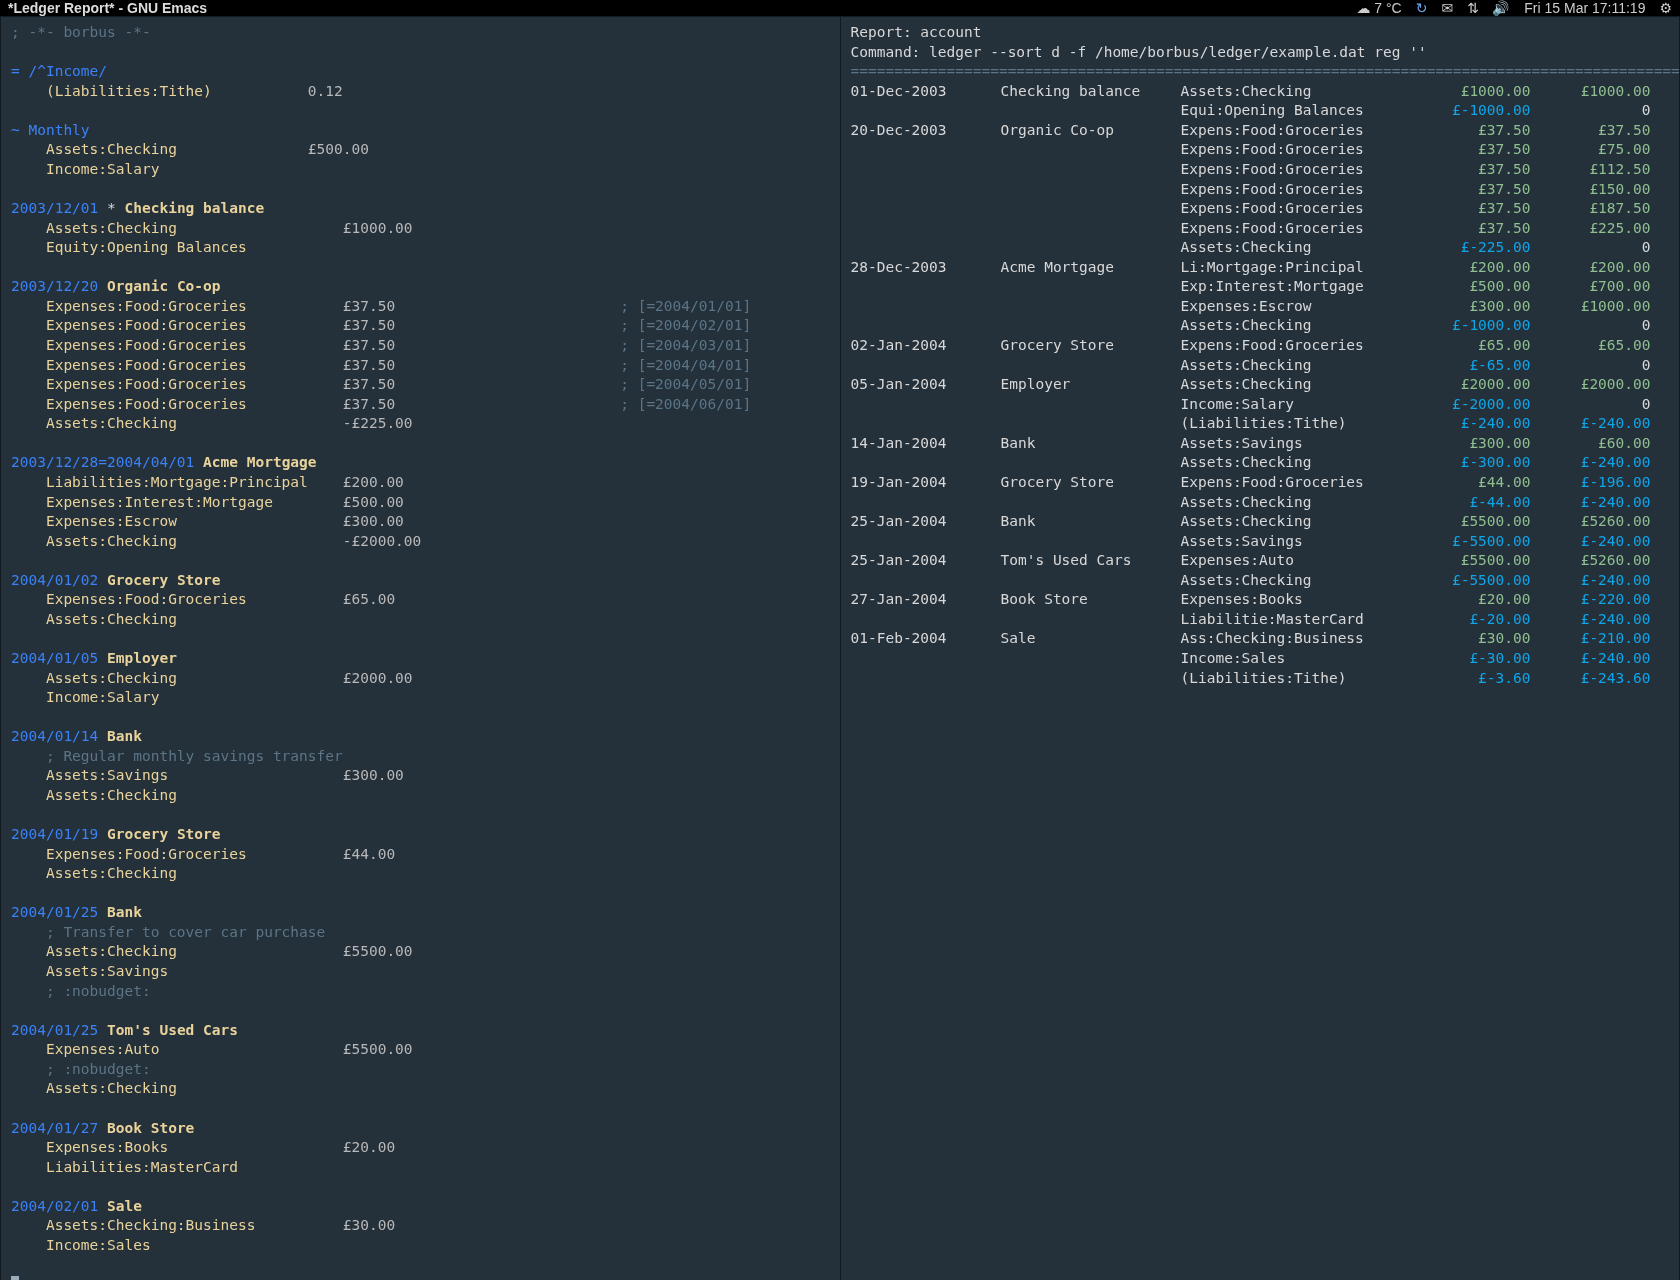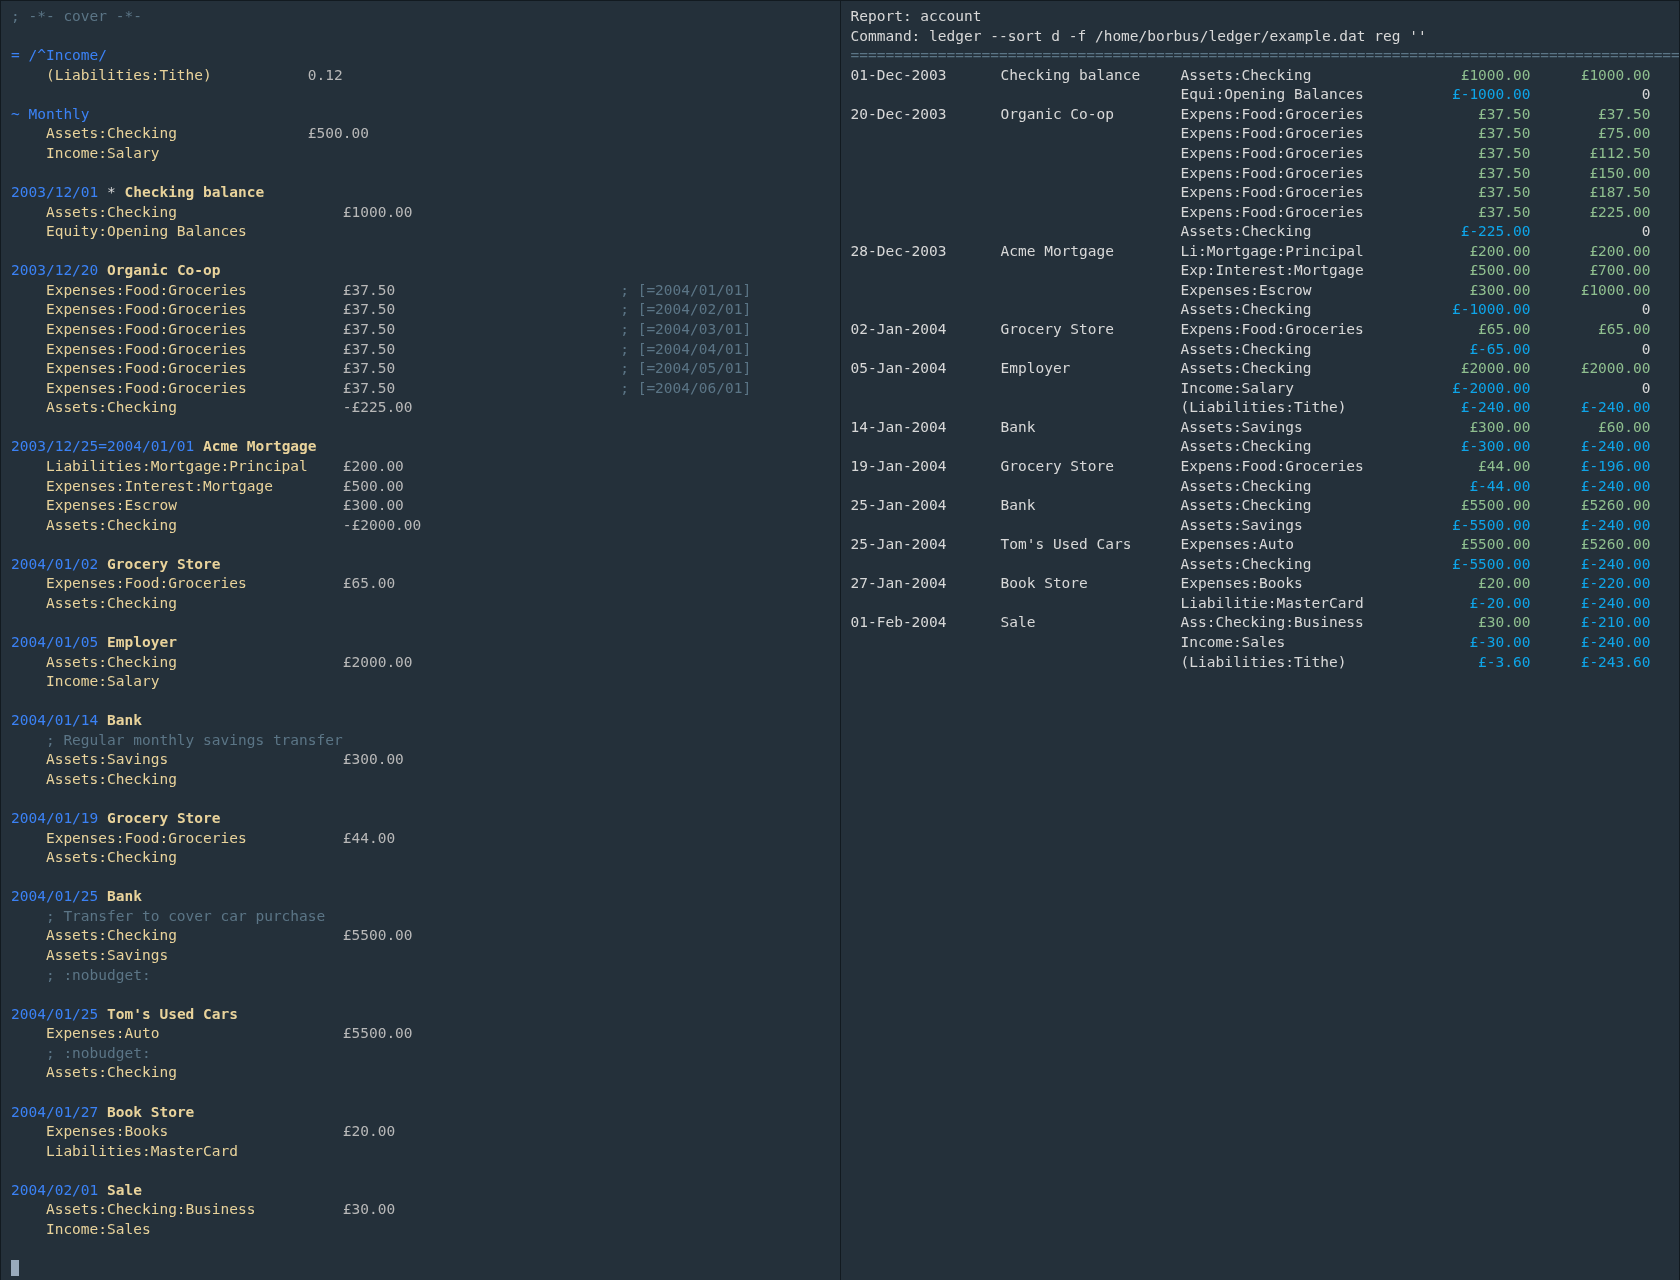--- a/index.html
+++ b/index.html
@@ -59,25 +59,38 @@
   .col-payee  { width:180px; }
   .col-acct   { width:230px; }
   .col-amt    { width:120px; text-align:right; }
   .col-bal    { width:120px; text-align:right; }
   .amtcol { display:inline-block; width:260px; text-align:left; }
 </style>
 </head>
 <body>
 <div class="screen">
 
+<div class="topbar">
+  <span class="title">*Ledger Report* - GNU Emacs</span>
+  <span class="spacer"></span>
+  <div class="tray">
+    <span>☁ <span>7 °C</span></span>
+    <span style="color:#6aa7e8;">↻</span>
+    <span>✉</span>
+    <span>⇅</span>
+    <span>🔊</span>
+    <span>Fri 15 Mar 17:11:19</span>
+    <span>⚙</span>
+  </div>
+</div>
 
 <div class="workspace">
 
   <div class="pane">
-    <div class="buf" id="left-buf"><span class="c-comment">; -*- cover -*-</span>
+    <div class="buf" id="left-buf"><span class="c-comment">; -*- borbus -*-</span>
 
 <span class="c-blue">= /^Income/</span>
     <span class="c-acc">(Liabilities:Tithe)           </span><span class="amtcol">0.12</span>
 
 <span class="c-blue">~ Monthly</span>
     <span class="c-acc">Assets:Checking               </span><span class="amtcol">£500.00</span>
     <span class="c-acc">Income:Salary</span>
 
 <span class="c-blue">2003/12/01</span><span class="c-white"> * </span><span class="c-yellow">Checking balance</span>
     <span class="c-acc">Assets:Checking                   </span><span class="amtcol">£1000.00</span>
@@ -85,21 +98,21 @@
 
 <span class="c-blue">2003/12/20</span> <span class="c-yellow">Organic Co-op</span>
     <span class="c-acc">Expenses:Food:Groceries           </span><span class="amtcol">£37.50</span><span class="c-comment">  ; [=2004/01/01]</span>
     <span class="c-acc">Expenses:Food:Groceries           </span><span class="amtcol">£37.50</span><span class="c-comment">  ; [=2004/02/01]</span>
     <span class="c-acc">Expenses:Food:Groceries           </span><span class="amtcol">£37.50</span><span class="c-comment">  ; [=2004/03/01]</span>
     <span class="c-acc">Expenses:Food:Groceries           </span><span class="amtcol">£37.50</span><span class="c-comment">  ; [=2004/04/01]</span>
     <span class="c-acc">Expenses:Food:Groceries           </span><span class="amtcol">£37.50</span><span class="c-comment">  ; [=2004/05/01]</span>
     <span class="c-acc">Expenses:Food:Groceries           </span><span class="amtcol">£37.50</span><span class="c-comment">  ; [=2004/06/01]</span>
     <span class="c-acc">Assets:Checking                   </span><span class="amtcol">-£225.00</span>
 
-<span class="c-blue">2003/12/25=2004/01/01</span> <span class="c-yellow">Acme Mortgage</span>
+<span class="c-blue">2003/12/28=2004/04/01</span> <span class="c-yellow">Acme Mortgage</span>
     <span class="c-acc">Liabilities:Mortgage:Principal    </span><span class="amtcol">£200.00</span>
     <span class="c-acc">Expenses:Interest:Mortgage        </span><span class="amtcol">£500.00</span>
     <span class="c-acc">Expenses:Escrow                   </span><span class="amtcol">£300.00</span>
     <span class="c-acc">Assets:Checking                   </span><span class="amtcol">-£2000.00</span>
 
 <span class="c-blue">2004/01/02</span> <span class="c-yellow">Grocery Store</span>
     <span class="c-acc">Expenses:Food:Groceries           </span><span class="amtcol">£65.00</span>
     <span class="c-acc">Assets:Checking                   </span>
 
 <span class="c-blue">2004/01/05</span> <span class="c-yellow">Employer</span>

